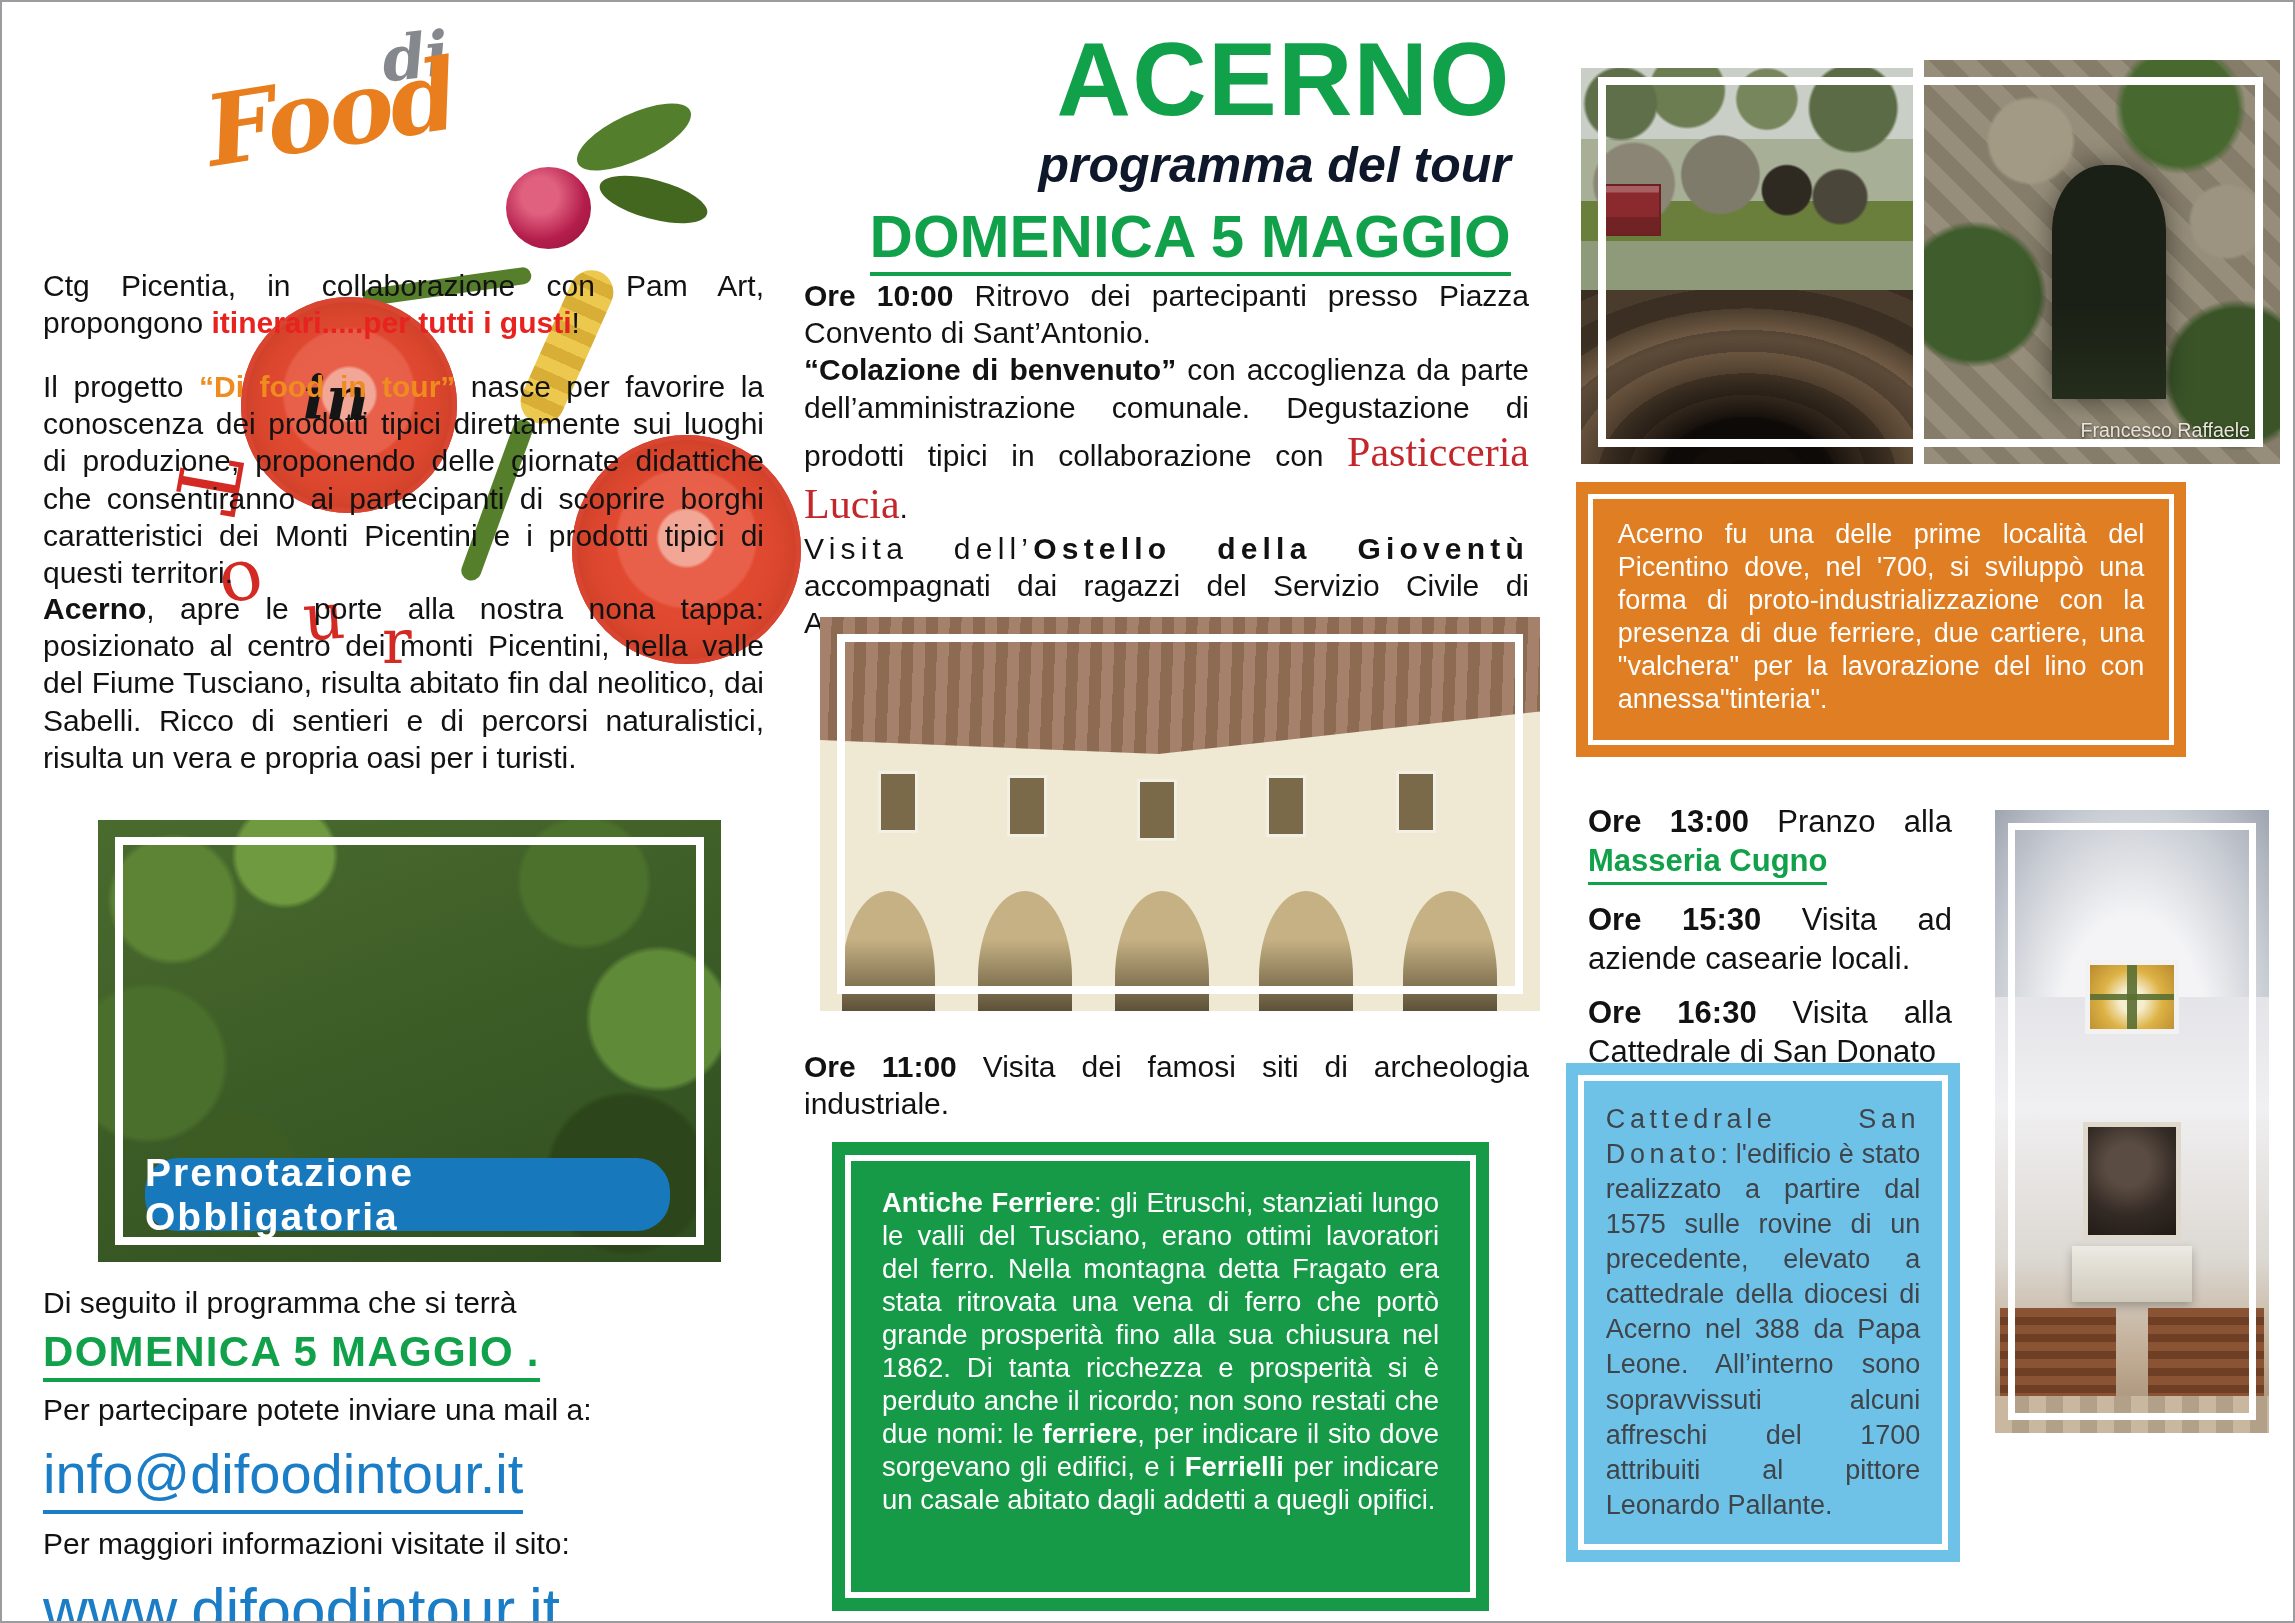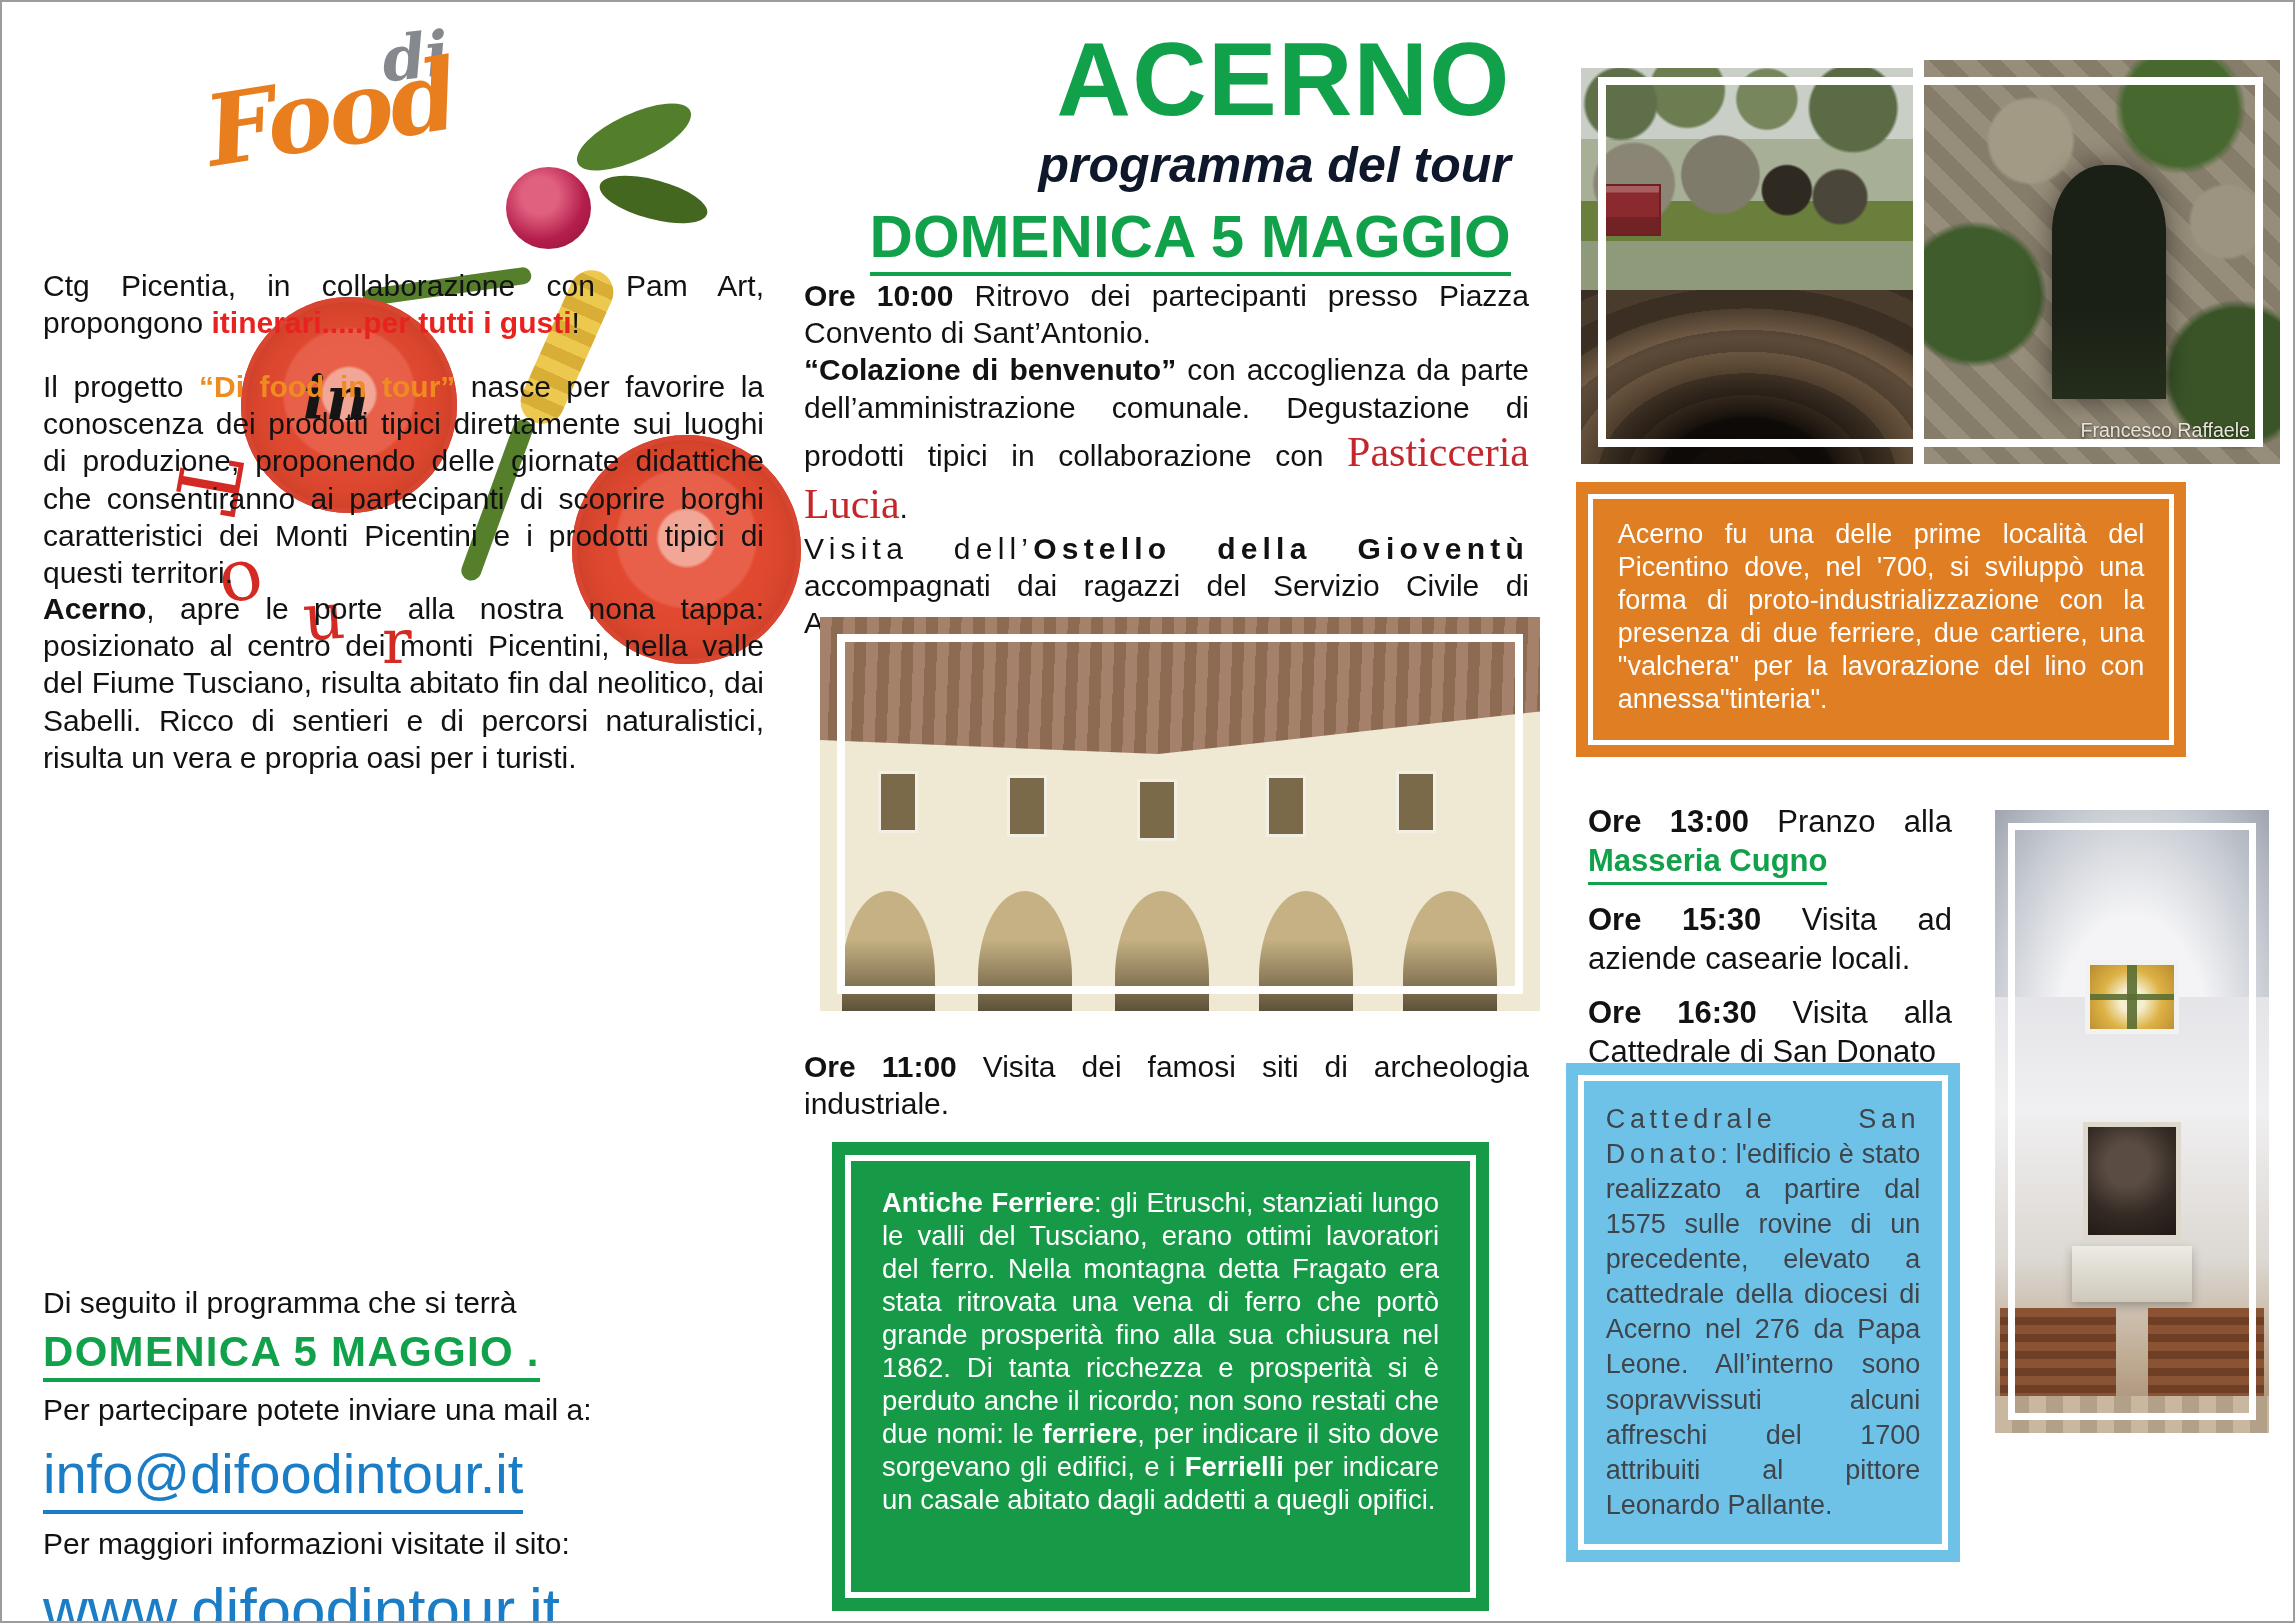--- a/index.html
+++ b/index.html
@@ -199,20 +199,25 @@
     <span class="tour-letter tour-u">u</span>
     <span class="tour-letter tour-r">r</span>
   </div>
 
   <p id="p-intro" class="para"><span>Ctg Picentia, in collaborazione con Pam Art, propongono </span><span class="red-b">itinerari.....per tutti i gusti</span><span>!</span></p>
 
   <p id="p-project" class="para"><span>Il progetto </span><span class="orange-b">“Di food in tour”</span><span> nasce per favorire la conoscenza dei prodotti tipici direttamente sui luoghi di produzione, proponendo delle giornate didattiche che consentiranno ai partecipanti di scoprire borghi caratteristici dei Monti Picentini e i prodotti tipici di questi territori.</span></p>
 
   <p id="p-acerno" class="para"><span class="b">Acerno</span><span>, apre le porte alla nostra nona tappa: posizionato al centro dei monti Picentini, nella valle del Fiume Tusciano, risulta abitato fin dal neolitico, dai Sabelli. Ricco di sentieri e di percorsi naturalistici, risulta un vera e propria oasi per i turisti.</span></p>
 
+  <div id="photo-river" class="photo">
+    <div class="stream"></div>
+    <div class="frame"></div>
+    <div class="badge">Prenotazione Obbligatoria</div>
+  </div>
 
   <div id="left-outro">
     <p class="outro-small">Di seguito il programma che si terrà</p>
     <div><span class="outro-date">DOMENICA 5 MAGGIO .</span></div>
     <p class="outro-small">Per partecipare potete inviare una mail a:</p>
     <div><span class="email">info@difoodintour.it</span></div>
     <p class="outro-small">Per maggiori informazioni visitate il sito:</p>
     <div><span class="website">www.difoodintour.it</span></div>
   </div>
 
@@ -270,21 +275,21 @@
   </div>
 
   <div id="right-schedule">
     <p><span class="b">Ore 13:00</span><span> Pranzo alla </span><span class="masseria">Masseria Cugno</span></p>
     <p><span class="b">Ore 15:30</span><span> Visita ad aziende casearie locali.</span></p>
     <p><span class="b">Ore 16:30</span><span> Visita alla Cattedrale di San Donato</span></p>
   </div>
 
   <div id="blue-box">
     <div class="blue-inner">
-      <p class="blue-text"><span class="blue-lead">Cattedrale San Donato</span><span>: l'edificio è stato realizzato a partire dal 1575 sulle rovine di un precedente, elevato a cattedrale della diocesi di Acerno nel 276 da Papa Leone. All’interno sono sopravvissuti alcuni affreschi del 1700 attribuiti al pittore Leonardo Pallante.</span></p>
+      <p class="blue-text"><span class="blue-lead">Cattedrale San Donato</span><span>: l'edificio è stato realizzato a partire dal 1575 sulle rovine di un precedente, elevato a cattedrale della diocesi di Acerno nel 388 da Papa Leone. All’interno sono sopravvissuti alcuni affreschi del 1700 attribuiti al pittore Leonardo Pallante.</span></p>
     </div>
   </div>
 
   <div id="photo-cathedral" class="photo">
     <div class="vault"></div>
     <div class="glass"></div>
     <div class="painting"></div>
     <div class="altar"></div>
     <div class="pews pews-left"></div>
     <div class="pews pews-right"></div>

